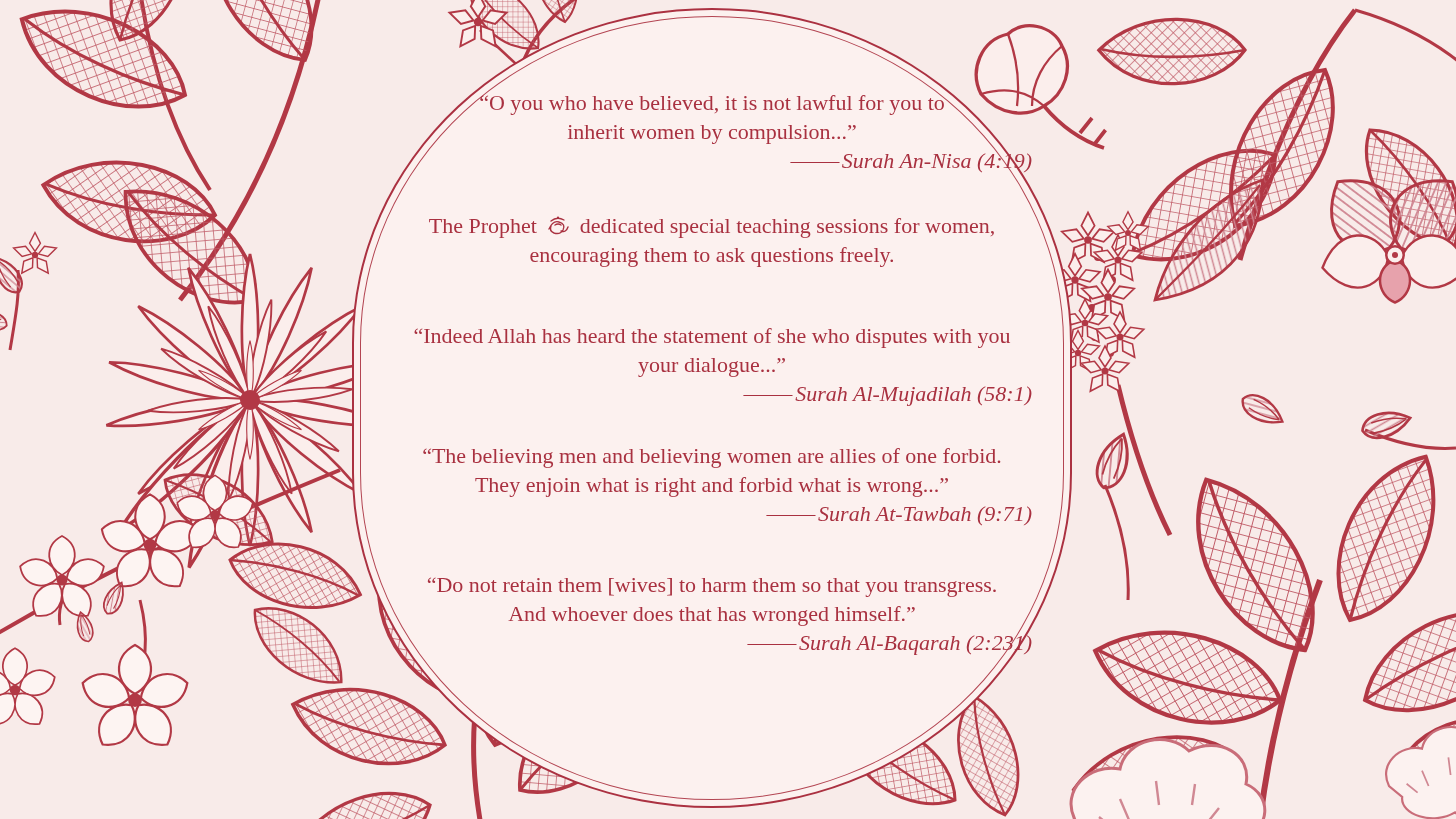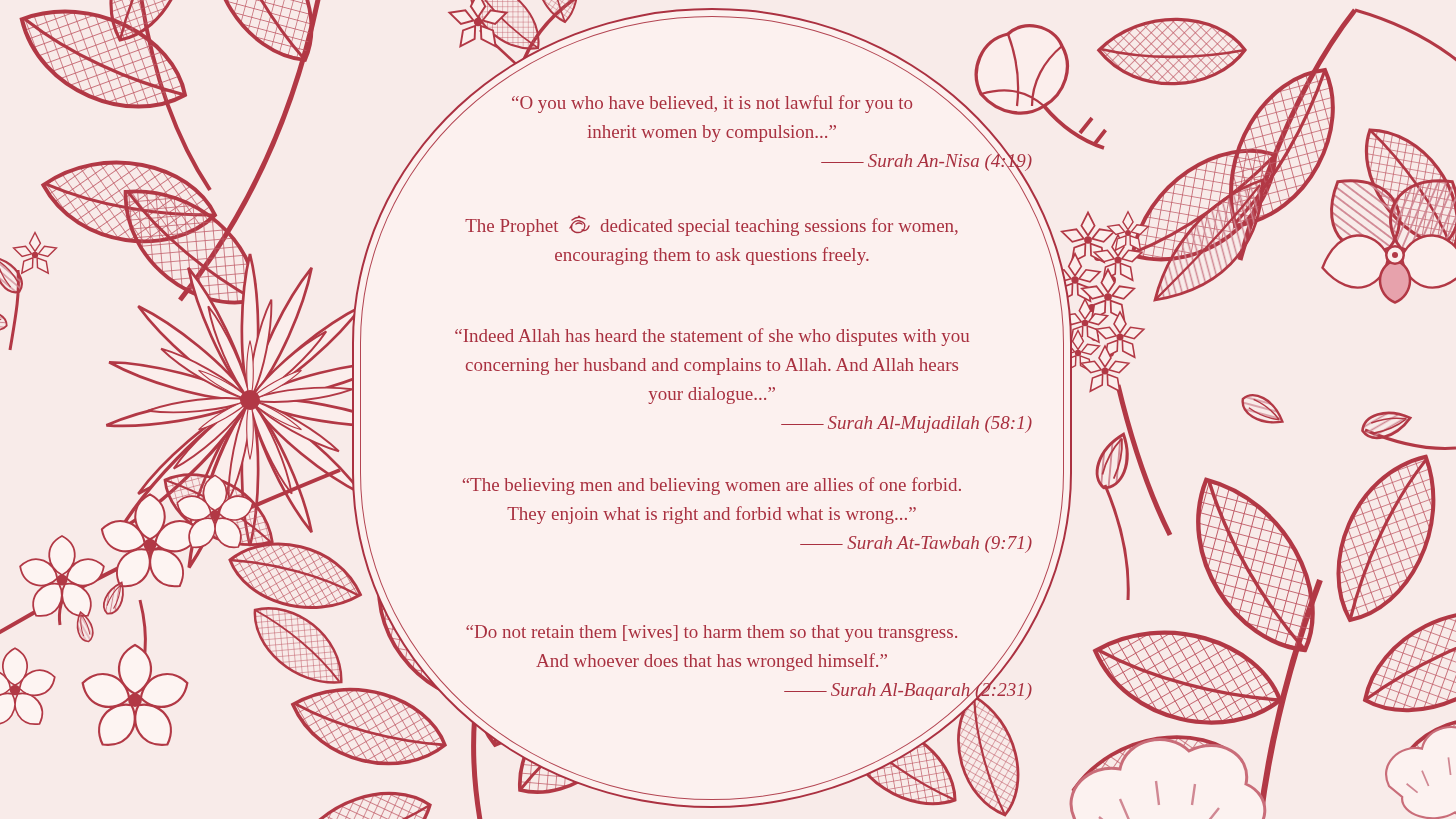--- a/index.html
+++ b/index.html
@@ -16,34 +16,34 @@
     position:absolute;left:352px;top:8px;width:720px;height:800px;
     background:#fcf1ef;border:2px solid #ab3141;
     border-radius:360px / 335px;box-sizing:border-box;z-index:5;
   }
   .panel-inner{
     position:absolute;inset:6px;border:1px solid #b34552;
     border-radius:354px / 329px;pointer-events:none;
   }
   .panel-content{
     position:absolute;inset:0;padding:78px 38px 0 38px;box-sizing:border-box;
-    text-align:center;color:#a93140;font-size:19px;line-height:29px;
+    text-align:center;color:#a93140;font-size:22px;line-height:29px;
   }
   .blk{margin:0;}
   .blk .line{white-space:nowrap;}
   .attr{font-style:italic;text-align:right;}
   .ital{font-style:italic;}
   .dash{
     display:inline-block;transform:scaleX(2.2);transform-origin:center;
     margin:0 16px 0 14px;font-style:normal;
   }
   .m-b2{margin-top:36px;}
   .m-b3{margin-top:52px;}
   .m-b4{margin-top:33px;}
-  .m-b5{margin-top:60px;}
+  .m-b5{margin-top:42px;}
   .pbuh{display:inline-block;vertical-align:-4px;margin:0 4px;}
 </style>
 </head>
 <body>
 
 <div class="stage">
 
   <svg class="florals" width="1456" height="819" viewBox="0 0 1456 819">
     <defs>
       <pattern id="ph" width="6" height="6" patternUnits="userSpaceOnUse" patternTransform="rotate(40)">
@@ -278,21 +278,20 @@
             </g>
             <circle cx="12" cy="2.5" r="1.1" fill="#a93140"></circle>
           </svg>
           <span>dedicated special teaching sessions for women,</span>
         </div>
         <div class="line">encouraging them to ask questions freely.</div>
       </div>
 
       <div class="blk m-b3">
         <div class="line">“Indeed Allah has heard the statement of she who disputes with you</div>
-        <div class="line">concerning her husband and complains to Allah. And Allah hears</div>
         <div class="line">your dialogue...”</div>
         <div class="line attr"><span class="dash">—</span><span>Surah Al-Mujadilah (58:1)</span></div>
       </div>
 
       <div class="blk m-b4">
         <div class="line">“The believing men and believing women are allies of one forbid.</div>
         <div class="line">They enjoin what is right and forbid what is wrong...”</div>
         <div class="line attr"><span class="dash">—</span><span>Surah At-Tawbah (9:71)</span></div>
       </div>
 

